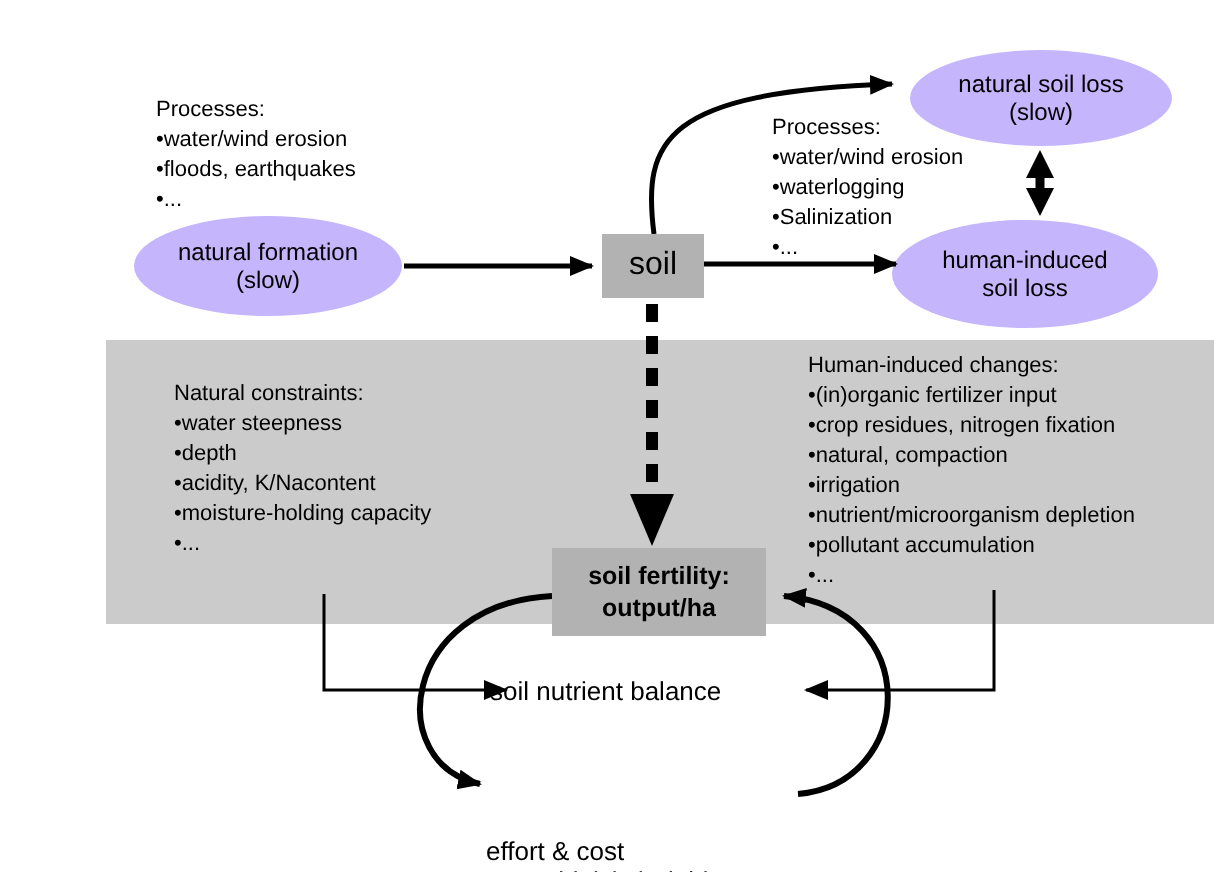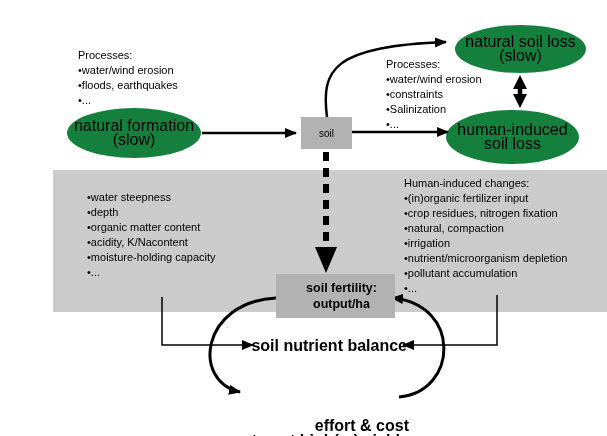--- a/index.html
+++ b/index.html
@@ -5,34 +5,34 @@
   html,body{margin:0;padding:0;background:#fff;}
   #stage{
     position:relative;width:607px;height:436px;background:#ffffff;
     font-family:"Liberation Sans", sans-serif;color:#000;overflow:hidden;
   }
   #connectors{position:absolute;left:0;top:0;width:607px;height:436px;z-index:2;}
   .panel{
     position:absolute;background:#cbcbcb;z-index:0;
   }
   .ellipse{
-    position:absolute;background:#15803d;border-radius:50%;
+    position:absolute;background:#c4b5fd;border-radius:50%;
     display:flex;flex-direction:column;align-items:center;justify-content:center;
-    text-align:center;font-size:16px;line-height:14px;z-index:1;
+    text-align:center;font-size:12px;line-height:14px;z-index:1;
   }
   .rectnode{
     position:absolute;background:#b2b2b2;
     display:flex;flex-direction:column;align-items:center;justify-content:center;
     text-align:center;z-index:3;
   }
   .tblock{position:absolute;font-size:11px;line-height:15px;z-index:3;white-space:nowrap;}
   .tblock .h{font-size:11px;}
-  .freelabel{position:absolute;text-align:right;font-weight:bold;font-size:16px;line-height:15px;z-index:3;}
-  #soil-box{left:301px;top:117px;width:51px;height:32px;font-size:10px;}
-  #fertility-box{left:276px;top:274px;width:107px;height:44px;font-weight:bold;font-size:12.5px;line-height:16px;padding-left:12px;}
+  .freelabel{position:absolute;text-align:left;font-weight:normal;font-size:13px;line-height:15px;z-index:3;}
+  #soil-box{left:301px;top:117px;width:51px;height:32px;font-size:16px;}
+  #fertility-box{left:276px;top:274px;width:107px;height:44px;font-weight:bold;font-size:12.5px;line-height:16px;}
 </style>
 </head>
 <body>
 
 <div id="stage">
 
   <div class="panel" style="left:53px;top:170px;width:554px;height:142px;"></div>
 
   <svg id="connectors" viewBox="0 0 607 436" xmlns="http://www.w3.org/2000/svg">
     <defs>
@@ -94,29 +94,29 @@
   <div class="tblock" style="left:78px;top:48px;">
     <div class="h">Processes:</div>
     <div>•water/wind erosion</div>
     <div>•floods, earthquakes</div>
     <div>•...</div>
   </div>
 
   <div class="tblock" style="left:386px;top:57px;">
     <div class="h">Processes:</div>
     <div>•water/wind erosion</div>
-    <div>•constraints</div>
+    <div>•waterlogging</div>
     <div>•Salinization</div>
     <div>•...</div>
   </div>
 
   <div class="tblock" style="left:87px;top:190px;">
+    <div class="h">Natural constraints:</div>
     <div>•water steepness</div>
     <div>•depth</div>
-    <div>•organic matter content</div>
     <div>•acidity, K/Nacontent</div>
     <div>•moisture-holding capacity</div>
     <div>•...</div>
   </div>
 
   <div class="tblock" style="left:404px;top:176px;">
     <div class="h">Human-induced changes:</div>
     <div>•(in)organic fertilizer input</div>
     <div>•crop residues, nitrogen fixation</div>
     <div>•natural, compaction</div>

